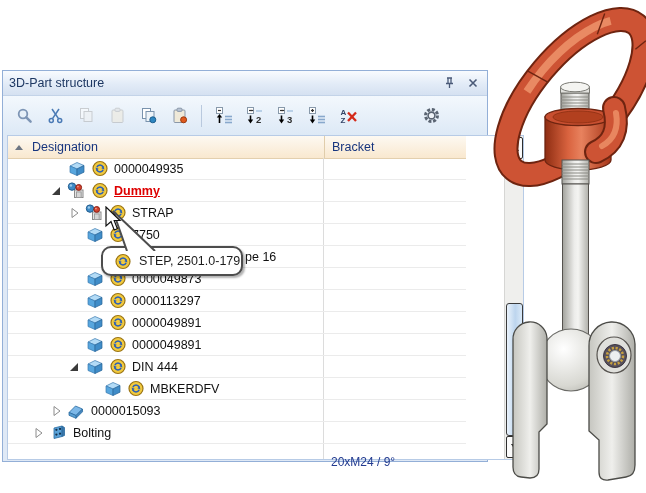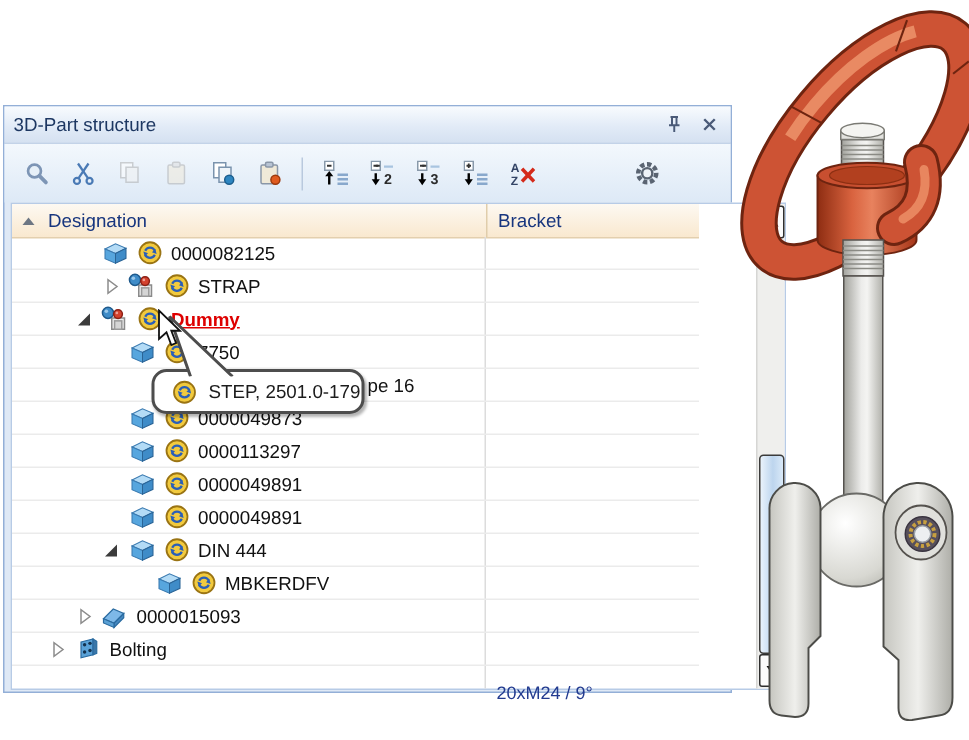--- a/index.html
+++ b/index.html
@@ -222,30 +222,30 @@
               </span>
               <span class="ricon">
                 <svg width="18" height="17" viewBox="0 0 18 17">
                   <circle cx="9" cy="8.5" r="7" fill="#f2ca3e" stroke="#9a7414" stroke-width="1.2"></circle>
                   <path d="M5.8 7.2 A3.5 3.5 0 0 1 12.2 7.2" stroke="#2a5fb8" fill="none" stroke-width="1.5"></path>
                   <polygon points="12.6,6 13.4,9.4 10.3,8.2" fill="#2a5fb8"></polygon>
                   <path d="M12.2 9.8 A3.5 3.5 0 0 1 5.8 9.8" stroke="#2a5fb8" fill="none" stroke-width="1.5"></path>
                   <polygon points="5.4,11 4.6,7.6 7.7,8.8" fill="#2a5fb8"></polygon>
                 </svg>
               </span>
-              <span class="tlabel">0000082125</span>
-            </div>
-            <div class="cell-com"></div>
-          </div>
-          <div class="trow">
-            <div class="cell-des">
-              <span class="spacer" style="width: 57px;"></span>
+              <span class="tlabel">0000049935</span>
+            </div>
+            <div class="cell-com"></div>
+          </div>
+          <div class="trow">
+            <div class="cell-des">
+              <span class="spacer" style="width: 39px;"></span>
               <span class="expander">
                 <svg width="12" height="12" viewBox="0 0 12 12">
-                  <polygon points="4,1.5 4,10.5 10,6" fill="#fff" stroke="#8c8c8c"></polygon>
+                  <polygon points="10,2 10,10 2,10" fill="#3b3b3b"></polygon>
                 </svg>
               </span>
               <span class="ricon">
                 <svg width="20" height="17" viewBox="0 0 20 17">
                   <rect x="7.5" y="8" width="8.5" height="7.5" fill="#ececec" stroke="#8a8a8a"></rect>
                   <rect x="9.4" y="9.9" width="4.8" height="5.6" fill="#d5d5d5" stroke="#9a9a9a"></rect>
                   <circle cx="5" cy="4.6" r="3.7" fill="#3f8cc8" stroke="#1f5a8c"></circle>
                   <circle cx="3.9" cy="3.5" r="1.2" fill="#9cc9ea"></circle>
                   <circle cx="11.7" cy="5.4" r="2.9" fill="#d4422e" stroke="#8c1f14"></circle>
                   <circle cx="10.9" cy="4.6" r="0.9" fill="#eda095"></circle>
@@ -253,30 +253,30 @@
               </span>
               <span class="ricon">
                 <svg width="18" height="17" viewBox="0 0 18 17">
                   <circle cx="9" cy="8.5" r="7" fill="#f2ca3e" stroke="#9a7414" stroke-width="1.2"></circle>
                   <path d="M5.8 7.2 A3.5 3.5 0 0 1 12.2 7.2" stroke="#2a5fb8" fill="none" stroke-width="1.5"></path>
                   <polygon points="12.6,6 13.4,9.4 10.3,8.2" fill="#2a5fb8"></polygon>
                   <path d="M12.2 9.8 A3.5 3.5 0 0 1 5.8 9.8" stroke="#2a5fb8" fill="none" stroke-width="1.5"></path>
                   <polygon points="5.4,11 4.6,7.6 7.7,8.8" fill="#2a5fb8"></polygon>
                 </svg>
               </span>
-              <span class="tlabel">STRAP</span>
-            </div>
-            <div class="cell-com"></div>
-          </div>
-          <div class="trow">
-            <div class="cell-des">
-              <span class="spacer" style="width: 39px;"></span>
+              <span class="tlabel red">Dummy</span>
+            </div>
+            <div class="cell-com"></div>
+          </div>
+          <div class="trow">
+            <div class="cell-des">
+              <span class="spacer" style="width: 57px;"></span>
               <span class="expander">
                 <svg width="12" height="12" viewBox="0 0 12 12">
-                  <polygon points="10,2 10,10 2,10" fill="#3b3b3b"></polygon>
+                  <polygon points="4,1.5 4,10.5 10,6" fill="#fff" stroke="#8c8c8c"></polygon>
                 </svg>
               </span>
               <span class="ricon">
                 <svg width="20" height="17" viewBox="0 0 20 17">
                   <rect x="7.5" y="8" width="8.5" height="7.5" fill="#ececec" stroke="#8a8a8a"></rect>
                   <rect x="9.4" y="9.9" width="4.8" height="5.6" fill="#d5d5d5" stroke="#9a9a9a"></rect>
                   <circle cx="5" cy="4.6" r="3.7" fill="#3f8cc8" stroke="#1f5a8c"></circle>
                   <circle cx="3.9" cy="3.5" r="1.2" fill="#9cc9ea"></circle>
                   <circle cx="11.7" cy="5.4" r="2.9" fill="#d4422e" stroke="#8c1f14"></circle>
                   <circle cx="10.9" cy="4.6" r="0.9" fill="#eda095"></circle>
@@ -284,21 +284,21 @@
               </span>
               <span class="ricon">
                 <svg width="18" height="17" viewBox="0 0 18 17">
                   <circle cx="9" cy="8.5" r="7" fill="#f2ca3e" stroke="#9a7414" stroke-width="1.2"></circle>
                   <path d="M5.8 7.2 A3.5 3.5 0 0 1 12.2 7.2" stroke="#2a5fb8" fill="none" stroke-width="1.5"></path>
                   <polygon points="12.6,6 13.4,9.4 10.3,8.2" fill="#2a5fb8"></polygon>
                   <path d="M12.2 9.8 A3.5 3.5 0 0 1 5.8 9.8" stroke="#2a5fb8" fill="none" stroke-width="1.5"></path>
                   <polygon points="5.4,11 4.6,7.6 7.7,8.8" fill="#2a5fb8"></polygon>
                 </svg>
               </span>
-              <span class="tlabel red">Dummy</span>
+              <span class="tlabel">STRAP</span>
             </div>
             <div class="cell-com"></div>
           </div>
           <div class="trow">
             <div class="cell-des">
               <span class="spacer" style="width: 57px;"></span>
               <span class="expander"></span>
               <span class="ricon">
                 <svg width="20" height="17" viewBox="0 0 20 17">
                   <polygon points="3,6 10,2.5 17,5.5 10,9" fill="#b3dbf6" stroke="#3a7ab0" stroke-width="0.7"></polygon>

